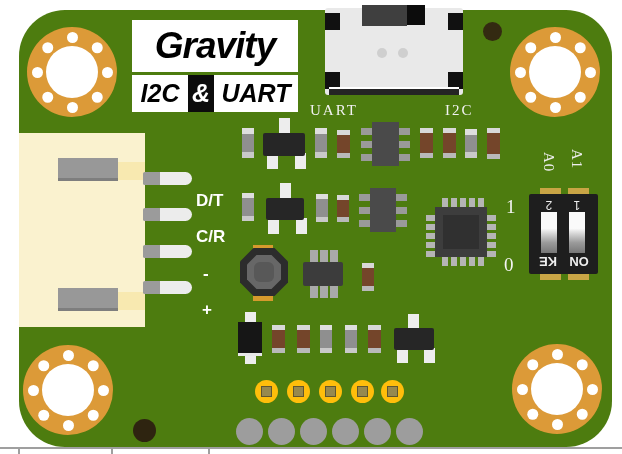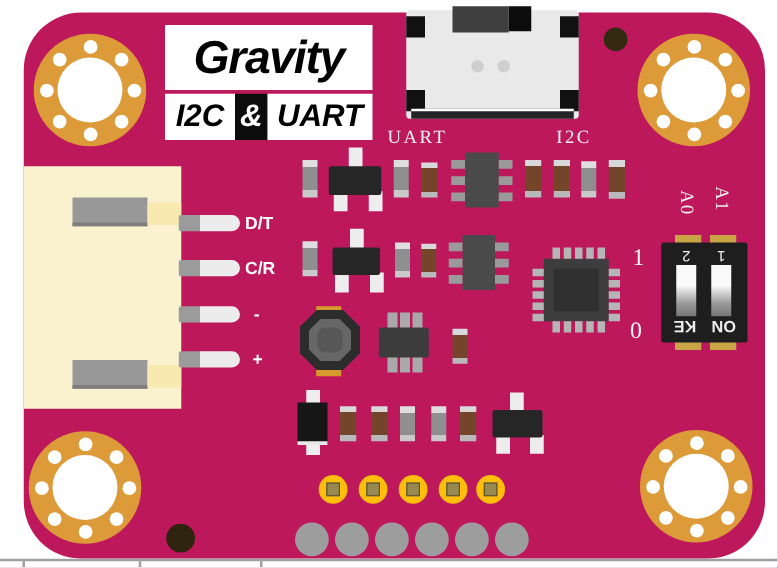--- a/index.html
+++ b/index.html
@@ -1,18 +1,18 @@
 <!DOCTYPE html>
 <html><head>
 <meta charset="utf-8">
 <style>
   html,body{margin:0;padding:0;background:#fff;}
   .stage{position:relative;width:622px;height:454px;background:#ffffff;overflow:hidden;
          font-family:"Liberation Sans",sans-serif;}
-  .board{position:absolute;left:19px;top:10px;width:593px;height:437px;background:#be185d;border-radius:46px;}
+  .board{position:absolute;left:19px;top:10px;width:593px;height:437px;background:#4d7c0f;border-radius:46px;}
   
   .hole{position:absolute;width:90px;height:90px;}
   .ring{position:absolute;inset:0;border-radius:50%;background:#dc9a38;}
   .ring-center{position:absolute;left:19px;top:19px;width:52px;height:52px;border-radius:50%;background:#ffffff;}
   .hdot{position:absolute;left:39.5px;top:39.5px;width:11px;height:11px;border-radius:50%;background:#ffffff;}
   
   .logo-box{position:absolute;left:113px;top:10px;width:166px;height:52px;background:#ffffff;display:flex;align-items:center;justify-content:center;}
   .logo-text{font-style:italic;font-weight:700;font-size:37px;letter-spacing:-1px;color:#000;}
   .badge{position:absolute;top:65px;height:37px;display:flex;align-items:center;justify-content:center;
          font-style:italic;font-weight:700;font-size:25px;}
@@ -25,21 +25,21 @@
   .msw-knob2{position:absolute;left:82px;top:-3px;width:18px;height:20px;background:#0c0c0c;}
   .msw-dot{position:absolute;width:10px;height:10px;border-radius:50%;background:#cfcfcf;top:40px;}
   .msw-bottom{position:absolute;left:4px;right:4px;bottom:0;height:6px;background:#242424;border-top:2px solid #fff;}
   .silk-serif{position:absolute;color:#f2f2f2;font-family:"Liberation Serif",serif;font-size:15px;letter-spacing:2px;}
   
   .connector{position:absolute;left:0px;top:123px;width:126px;height:194px;background:#faf2cf;}
   .latch{position:absolute;left:39px;width:60px;height:20px;background:#989898;border-bottom:3px solid #7e7e7e;}
   .latch-step{position:absolute;left:99px;width:27px;height:18px;background:#f8e9b0;}
   .cpin{position:absolute;left:124px;width:49px;height:13px;border-radius:2px 7px 7px 2px;
         background:linear-gradient(to right,#9b9b9b 0 34%,#ececec 34%);}
-  .pin-label{position:absolute;color:#fff;font-weight:700;font-size:14px;height:16px;line-height:16px;}
+  .pin-label{position:absolute;color:#fff;font-weight:700;font-size:17px;height:16px;line-height:16px;margin-top:23px;}
   
   .res{position:absolute;background:linear-gradient(180deg,#dedede 0 19%,#8f8f8f 19% 81%,#c9c9c9 81%);}
   .capb{position:absolute;background:linear-gradient(180deg,#d8d8d8 0 17%,#74452a 17% 83%,#b9b9b9 83%);}
   .sot-body{position:absolute;background:#262626;border-radius:2px;}
   .wpin{position:absolute;background:#ededed;}
   .soic{position:absolute;background:#4a4a4a;}
   .soic-pin{position:absolute;width:11px;height:7px;background:#9a9a9a;}
   .soic-pin.l{left:-11px;} .soic-pin.r{right:-11px;}
   .inductor{position:absolute;left:221px;top:238px;width:48px;height:48px;background:#2c2c2c;
             clip-path:polygon(28% 0,72% 0,100% 28%,100% 72%,72% 100%,28% 100%,0 72%,0 28%);}

